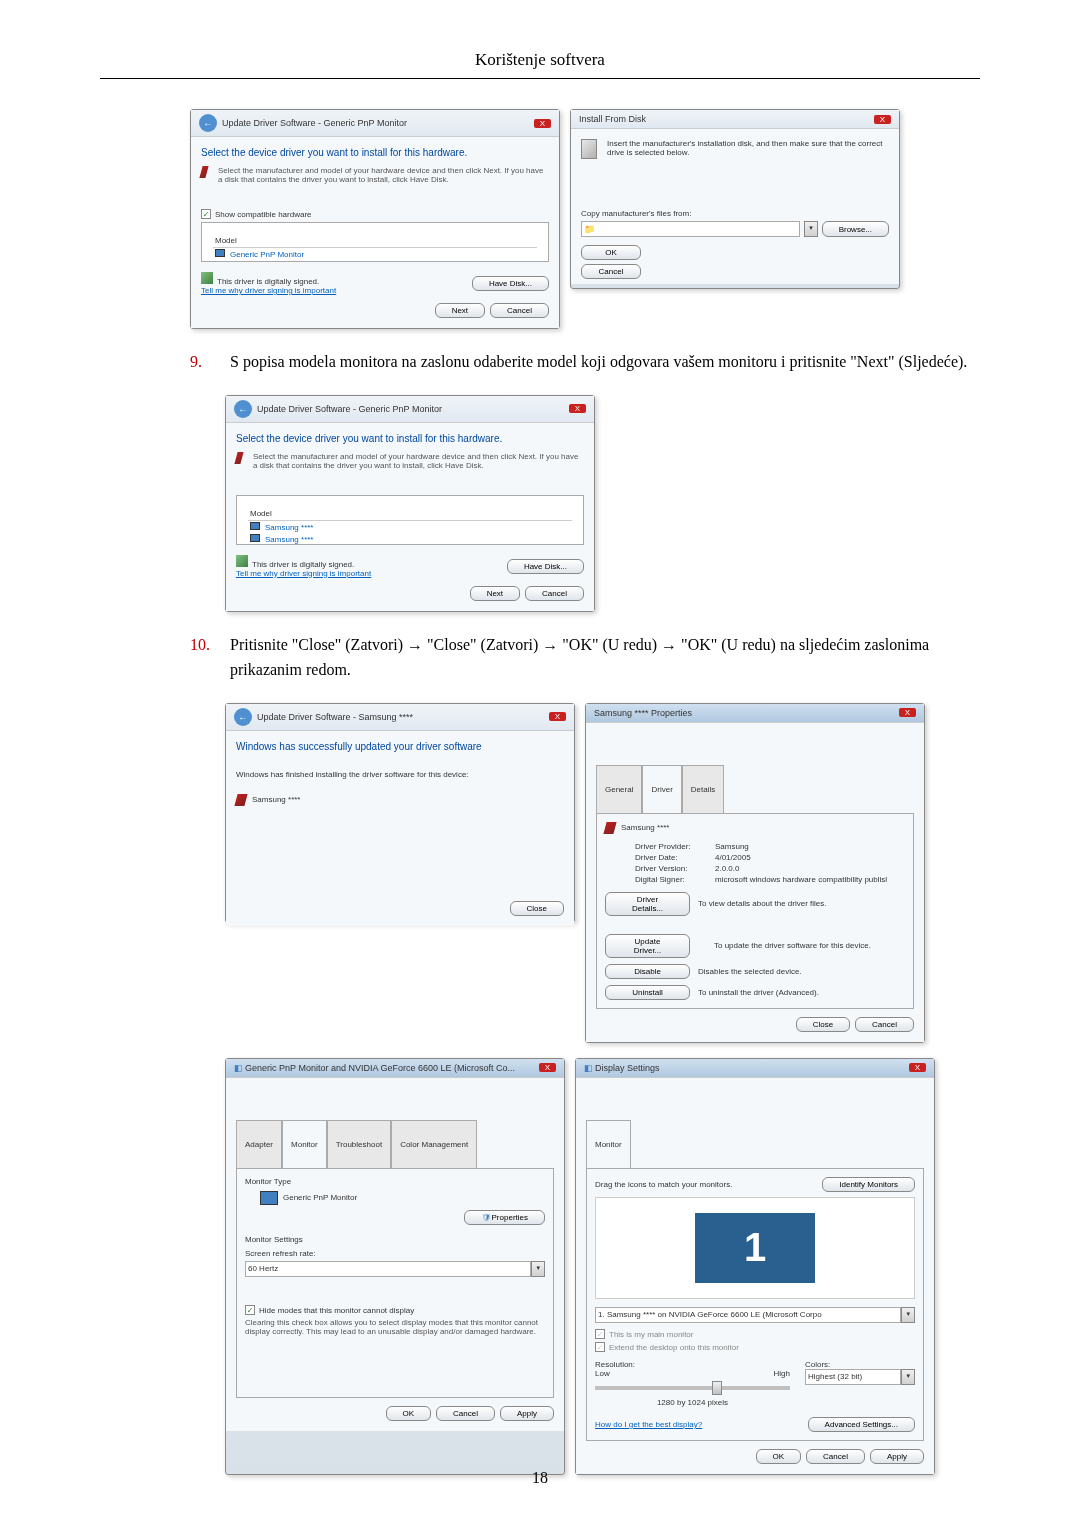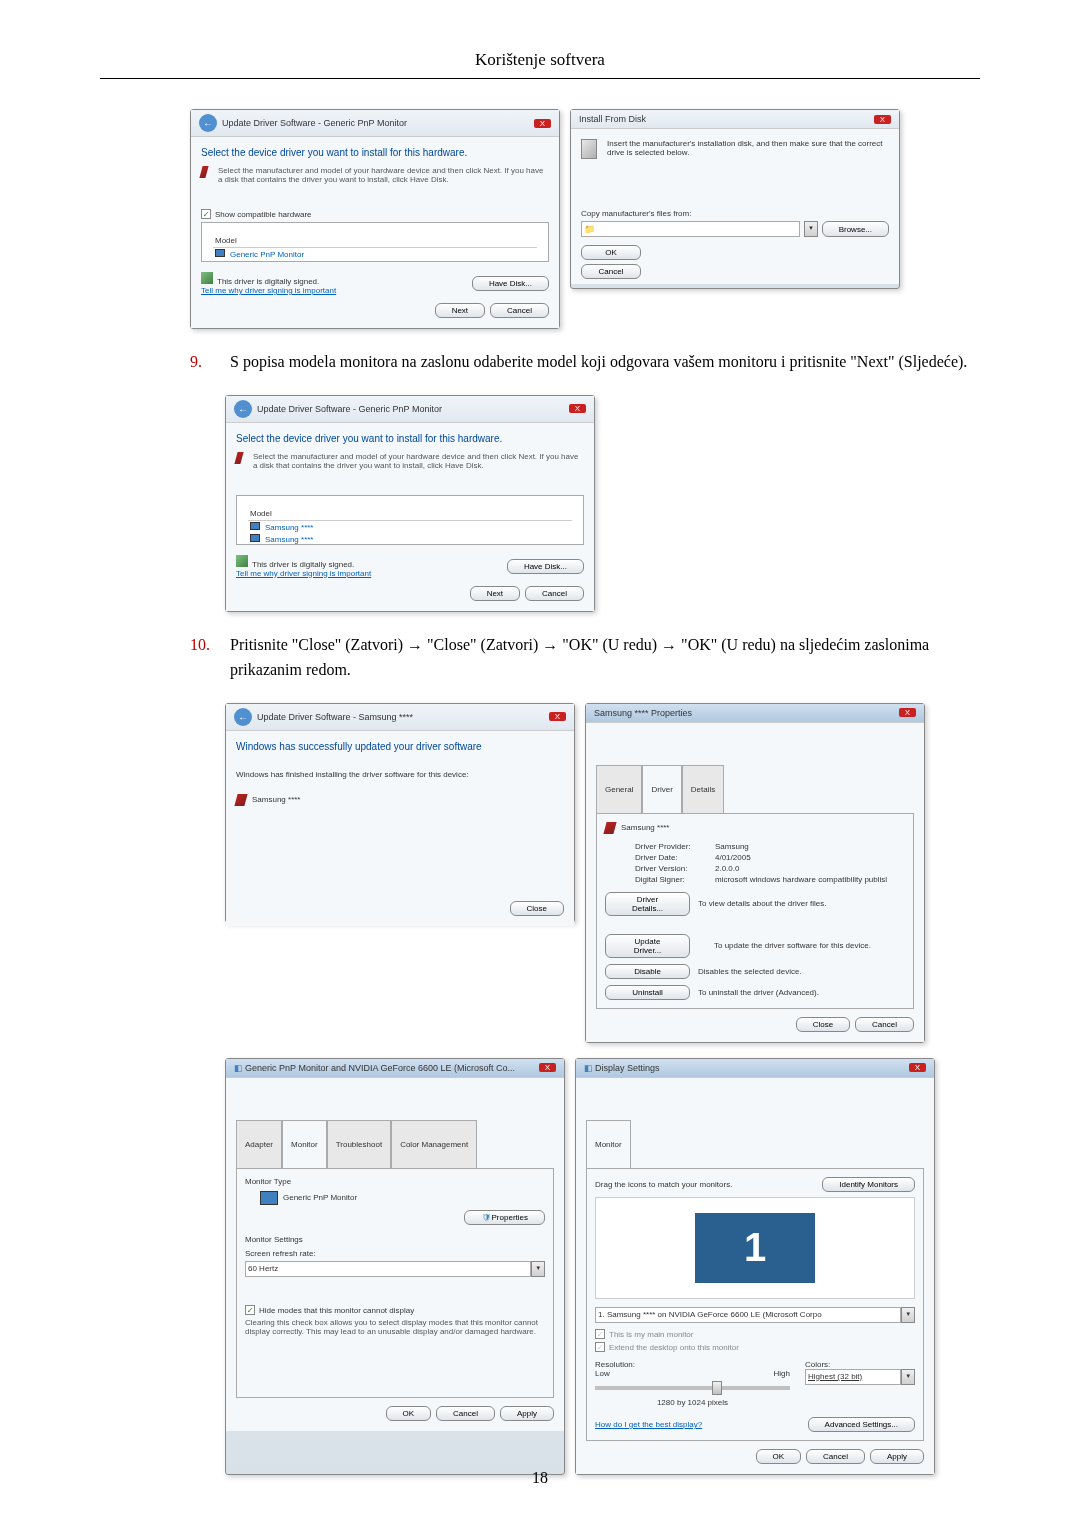--- a/index.html
+++ b/index.html
@@ -508,21 +508,21 @@
                   <span>High</span>
                 </div>
               <div class="slider-track">
                   <div class="slider-thumb"></div>
                 </div>
               <div class="label-small" style="text-align:center;">1280 by 1024 pixels</div>
             </div>
             <div style="width:110px;">
               <div class="label-small">Colors:</div>
               <div style="display:flex;">
-                  <div class="input-box" style="flex:1;text-decoration:underline;">Highest (32 bit)</div>
+                  <div class="input-box" style="flex:1;">Highest (32 bit)</div>
                   <span class="dropdown-arrow">▾</span>
                 </div>
             </div>
           </div>
           <div style="display:flex;justify-content:space-between;align-items:center;margin-top:10px;">
             <span class="signed-link">How do I get the best display?</span>
             <button class="win-btn">Advanced Settings...</button>
           </div>
         </div>
         <div class="btn-row">

